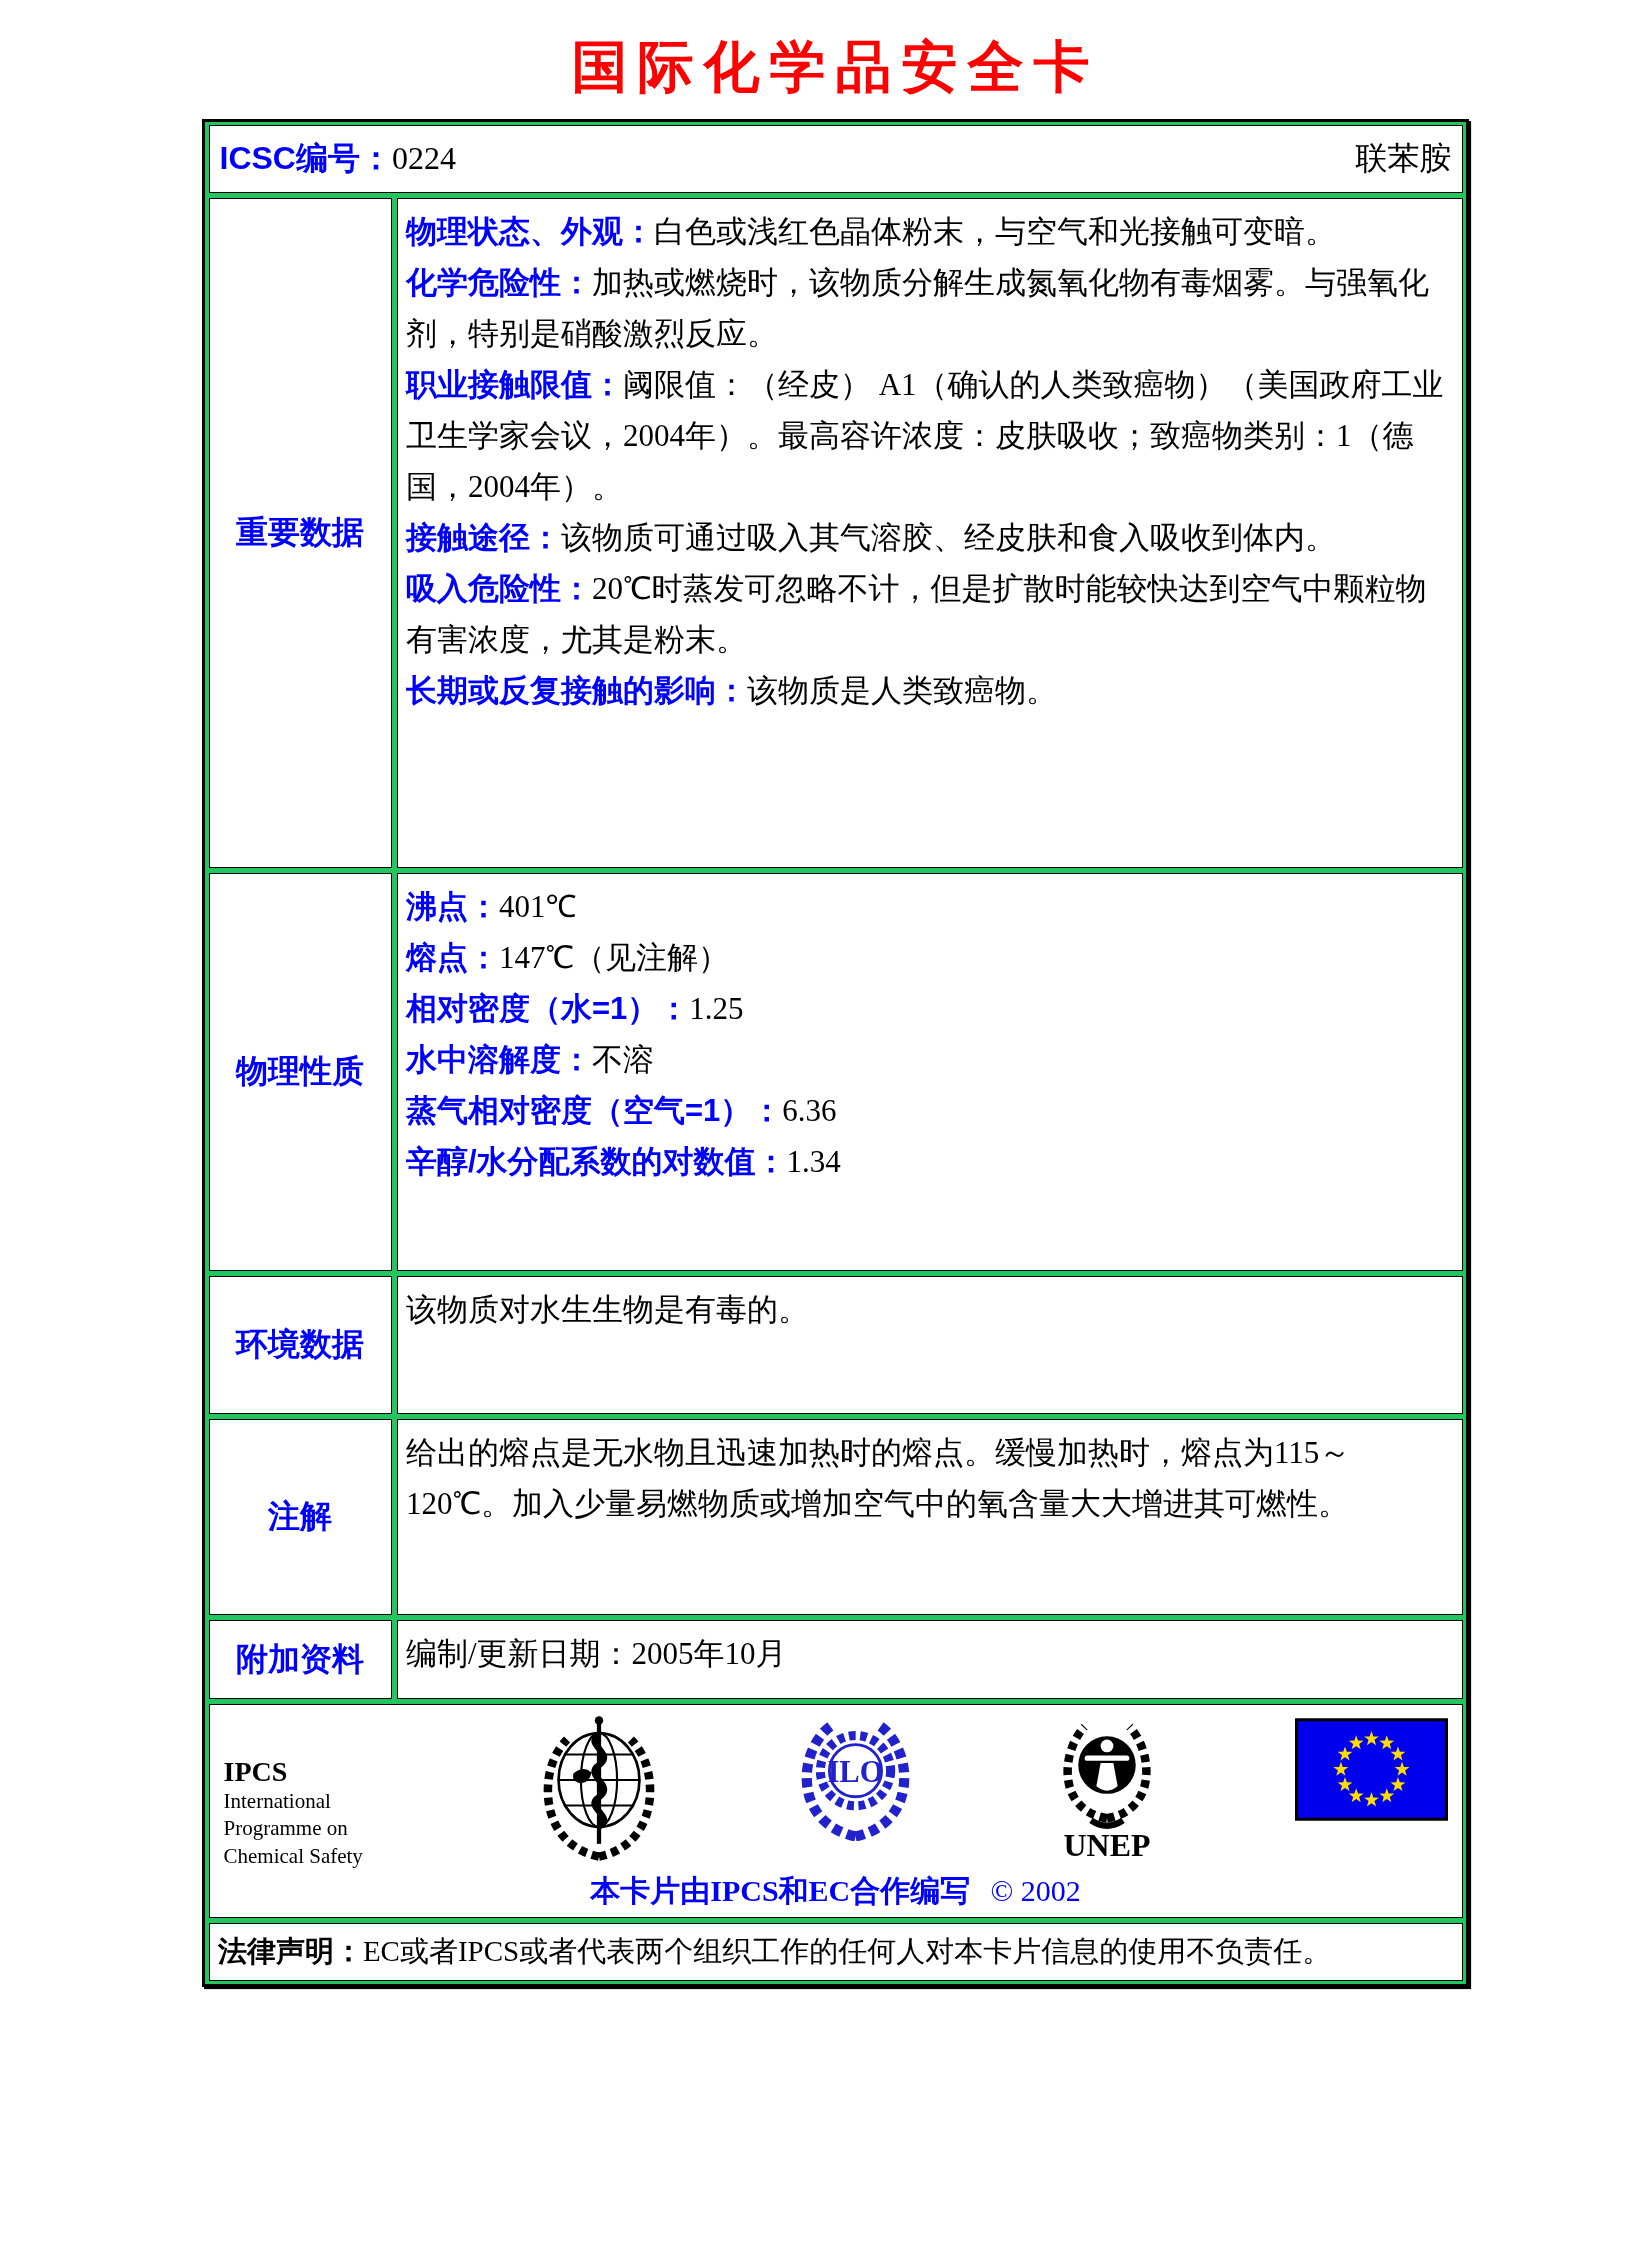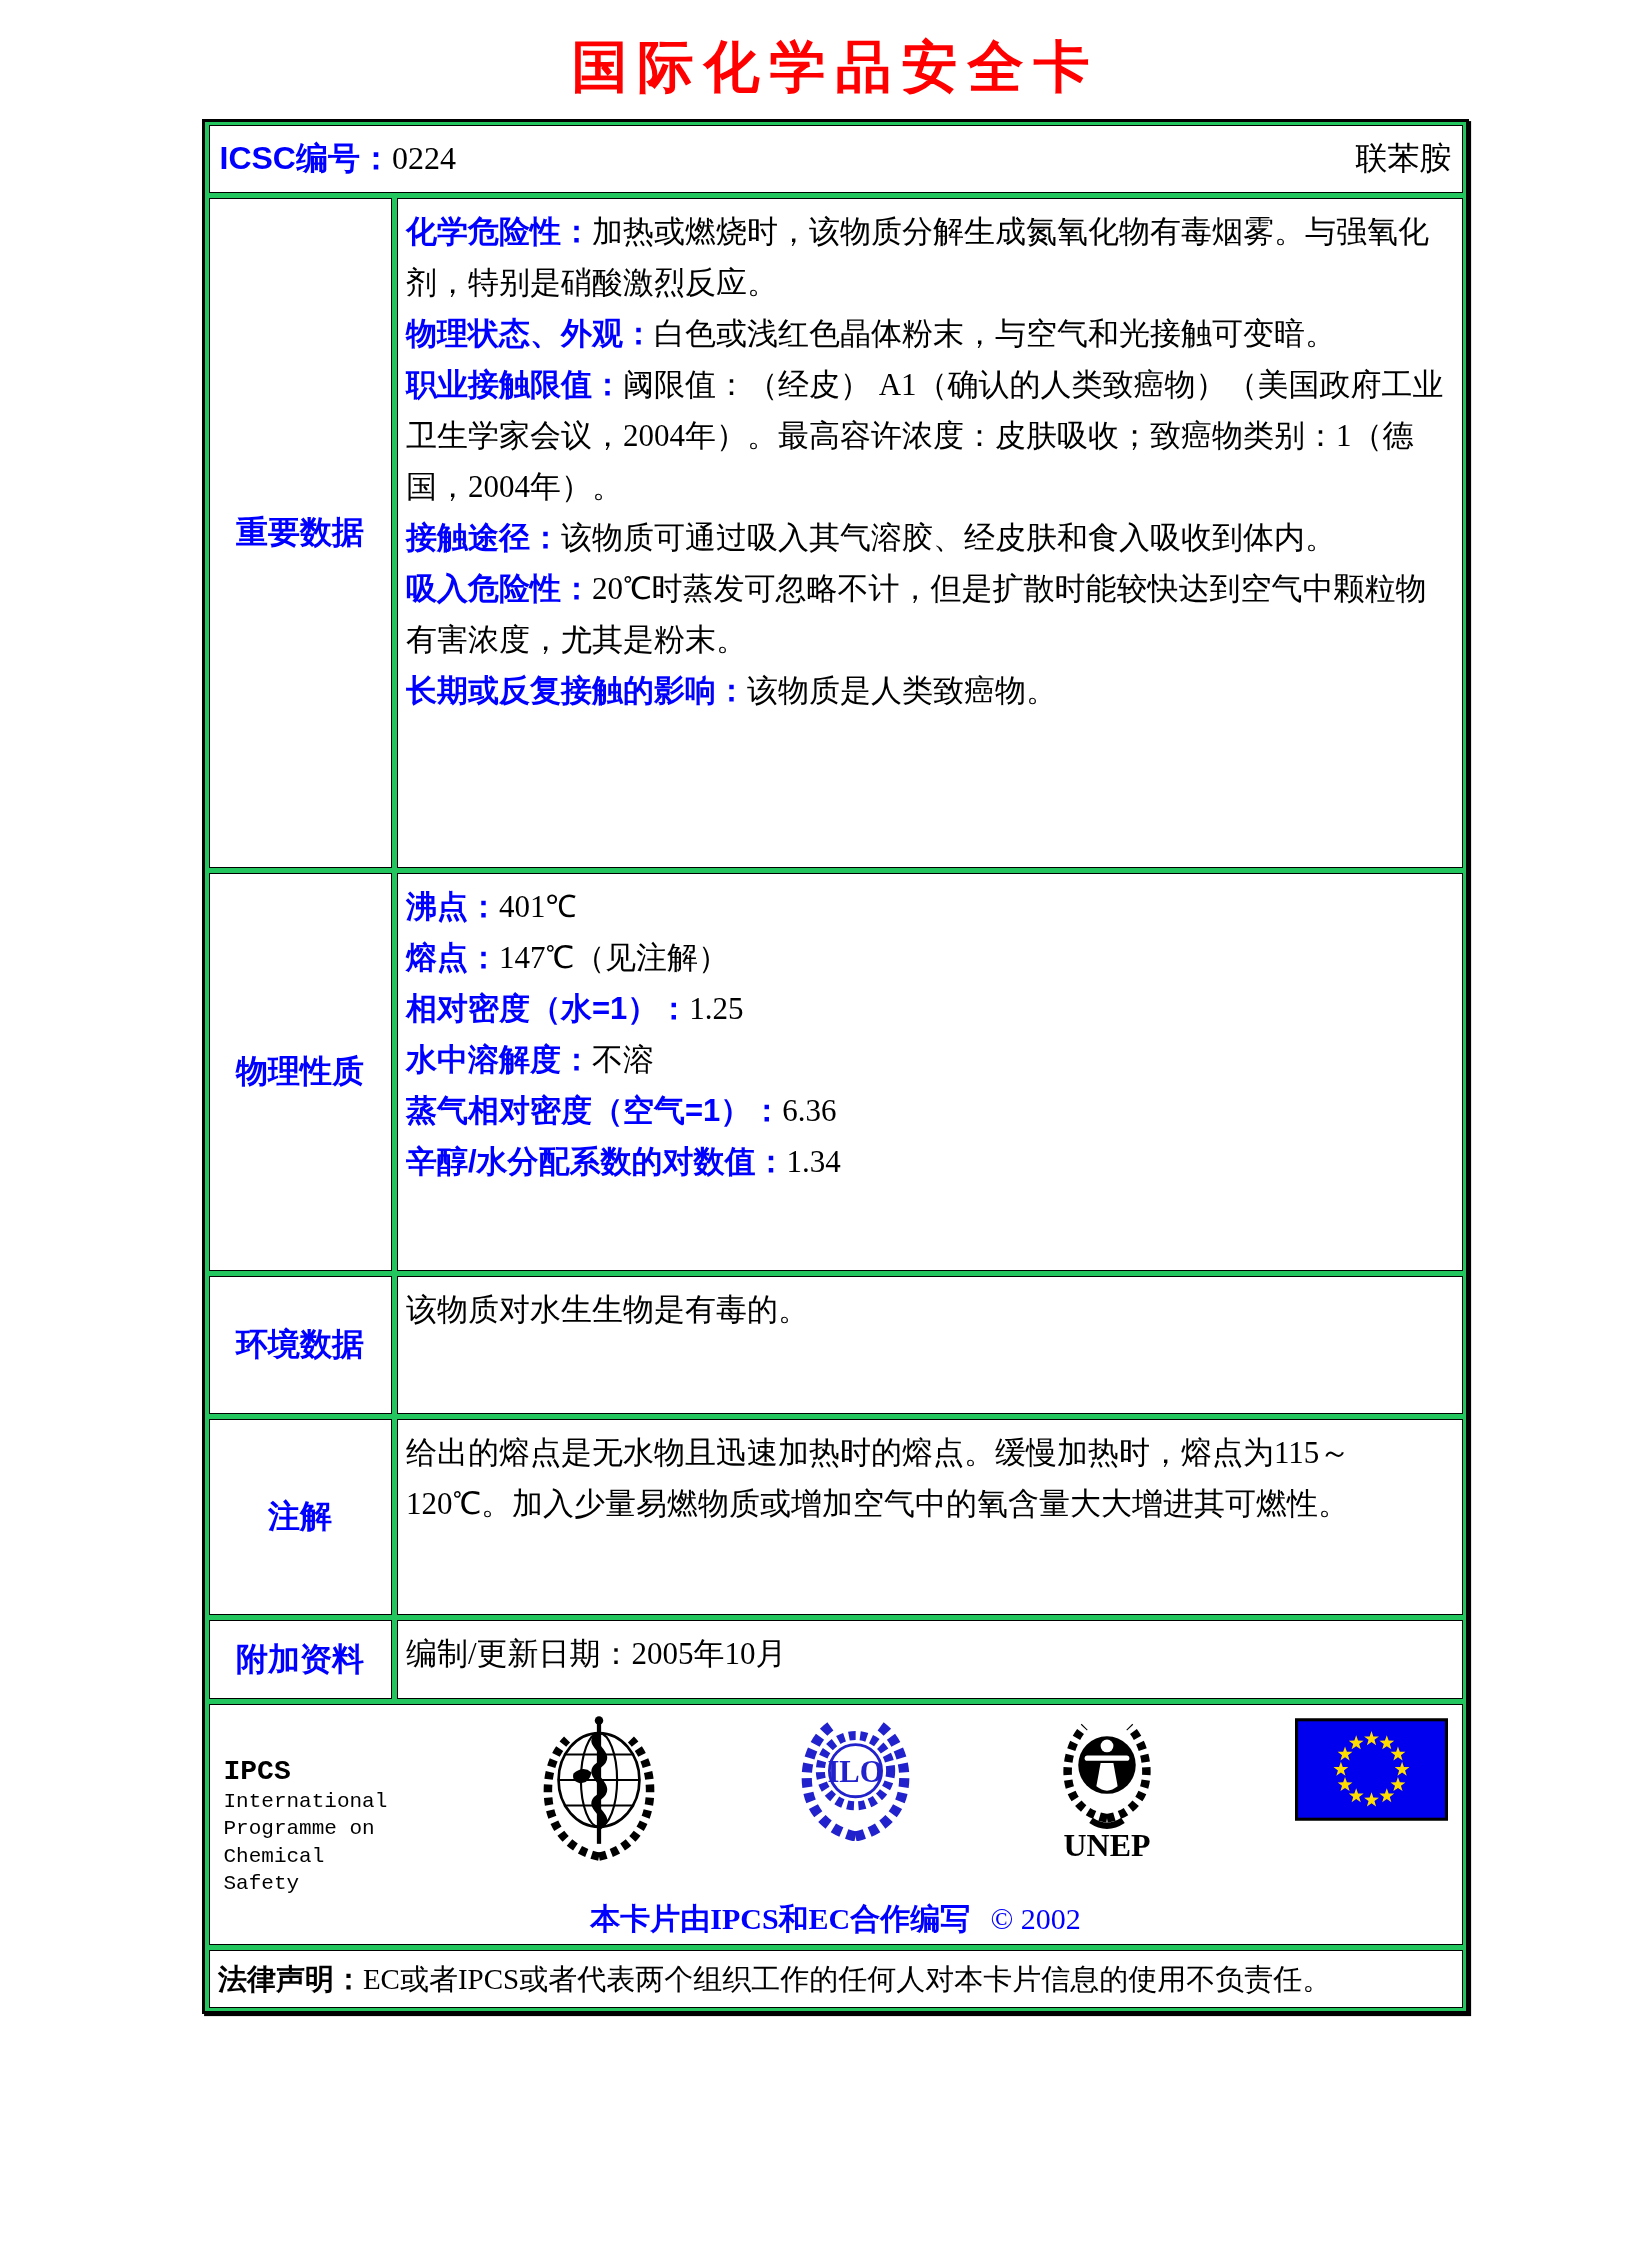--- a/index.html
+++ b/index.html
@@ -34,21 +34,21 @@
     min-height:68px; display:flex; align-items:center; justify-content:space-between;
     padding:0 10px; font-size:32px;
   }
   .h-important   { min-height:670px; }
   .h-physical    { min-height:398px; }
   .h-environment { min-height:138px; }
   .h-notes       { min-height:196px; }
   .h-additional  { min-height:79px; }
   .logos-row { min-height:169px; padding:8.4px 14px 4.2px 14px; }
   .logos-line { display:flex; align-items:flex-start; justify-content:space-between; }
-  .ipcs-block { font-family:Liberation Mono, monospace; padding-top:41px; width:183px; }
+  .ipcs-block { font-family:Liberation Serif, serif; padding-top:41px; width:183px; }
   .ipcs-acronym { font-size:28px; font-weight:bold; line-height:1.2; }
   .ipcs-sub { font-size:21px; line-height:1.3; }
   .logo { display:block; }
   .copyright-line { text-align:center; font-size:30px; margin-top:1.4px; }
   .copyright-main { color:#0000ff; font-weight:bold; }
   .copyright-year { color:#0000ff; margin-left:12.7px; }
   .legal-row { min-height:58px; display:flex; align-items:center; padding:5.6px 8.4px; font-size:29px; line-height:1.4; }
   .legal-label { font-family:"Liberation Sans", sans-serif; font-weight:bold; }
 </style>
 </head>
@@ -60,22 +60,22 @@
 
   <div class="cell span2 header-row">
     <span>
       <span class="blue label-font">ICSC编号：</span><span>0224</span>
     </span>
     <span>联苯胺</span>
   </div>
 
   <div class="cell section-label-cell blue label-font">重要数据</div>
   <div class="cell content-cell h-important">
+    <div class="item"><span class="blue label-font">物理状态、外观：</span><span>白色或浅红色晶体粉末，与空气和光接触可变暗。</span></div>
     <div class="item"><span class="blue label-font">化学危险性：</span><span>加热或燃烧时，该物质分解生成氮氧化物有毒烟雾。与强氧化剂，特别是硝酸激烈反应。</span></div>
-    <div class="item"><span class="blue label-font">物理状态、外观：</span><span>白色或浅红色晶体粉末，与空气和光接触可变暗。</span></div>
     <div class="item"><span class="blue label-font">职业接触限值：</span><span>阈限值：（经皮） A1（确认的人类致癌物）（美国政府工业卫生学家会议，2004年）。最高容许浓度：皮肤吸收；致癌物类别：1（德国，2004年）。</span></div>
     <div class="item"><span class="blue label-font">接触途径：</span><span>该物质可通过吸入其气溶胶、经皮肤和食入吸收到体内。</span></div>
     <div class="item"><span class="blue label-font">吸入危险性：</span><span>20℃时蒸发可忽略不计，但是扩散时能较快达到空气中颗粒物有害浓度，尤其是粉末。</span></div>
     <div class="item"><span class="blue label-font">长期或反复接触的影响：</span><span>该物质是人类致癌物。</span></div>
   </div>
 
   <div class="cell section-label-cell blue label-font">物理性质</div>
   <div class="cell content-cell h-physical">
     <div class="item"><span class="blue label-font">沸点：</span><span>401℃</span></div>
     <div class="item"><span class="blue label-font">熔点：</span><span>147℃（见注解）</span></div>

